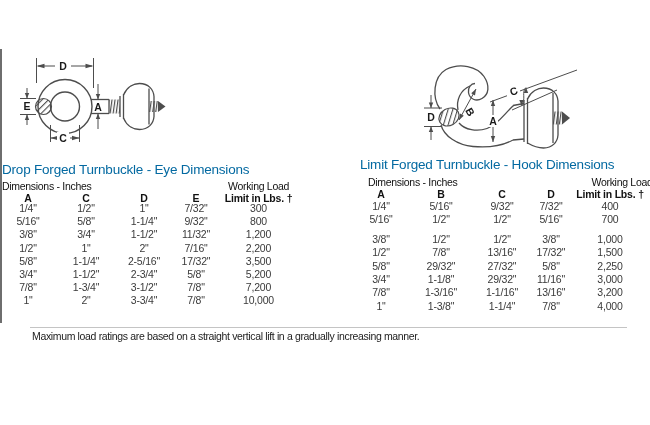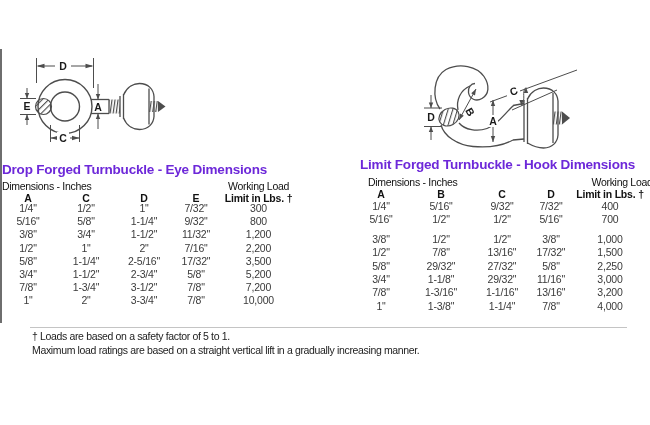--- a/index.html
+++ b/index.html
@@ -2,21 +2,21 @@
 <html><head>
 <meta charset="utf-8">
 <style>
   html,body{margin:0;padding:0;background:#fff;}
   #page{position:relative;width:650px;height:425px;background:#ffffff;overflow:hidden;
         font-family:"Liberation Sans", sans-serif;color:#333;}
   .abs{position:absolute;}
   
   #edge-line{left:0;top:49px;width:2px;height:274px;background:#6e6e6e;}
   
-  .sec-title{font-size:13.5px;font-weight:bold;color:#6d28d9;letter-spacing:-0.2px;white-space:nowrap;}
+  .sec-title{font-size:13.5px;font-weight:normal;color:#0369a1;letter-spacing:-0.2px;white-space:nowrap;}
   .subhead{font-size:10.5px;font-weight:normal;color:#111;letter-spacing:-0.3px;white-space:nowrap;}
   
   .cols-row,.trow{display:flex;}
   .cols-row span{font-weight:bold;color:#111;}
   .tcell, .cols-row span{flex:none;text-align:center;white-space:nowrap;font-size:10.5px;letter-spacing:-0.2px;}
   .tcell{color:#3a3a3a;}
   .trow{height:13.2px;line-height:13.2px;}
   .hook-table .trow{height:13.4px;line-height:13.4px;}
   .trow.gap{margin-top:6px;}
   .eye-table .c0{width:54px}.eye-table .c1{width:62px}.eye-table .c2{width:54px}
@@ -287,17 +287,16 @@
           <span class="tcell c1">1-3/8"</span>
           <span class="tcell c2">1-1/4"</span>
           <span class="tcell c3">7/8"</span>
           <span class="tcell c4">4,000</span>
         </div>
       </div>
   </div>
 
   <div id="rule" class="abs"></div>
   <div id="footnotes" class="abs">
-    <div>† Loads are based on a safety factor of 5 to 1.</div>
     <div>Maximum load ratings are based on a straight vertical lift in a gradually increasing manner.</div>
   </div>
 
 </div>
 
 </body></html>

